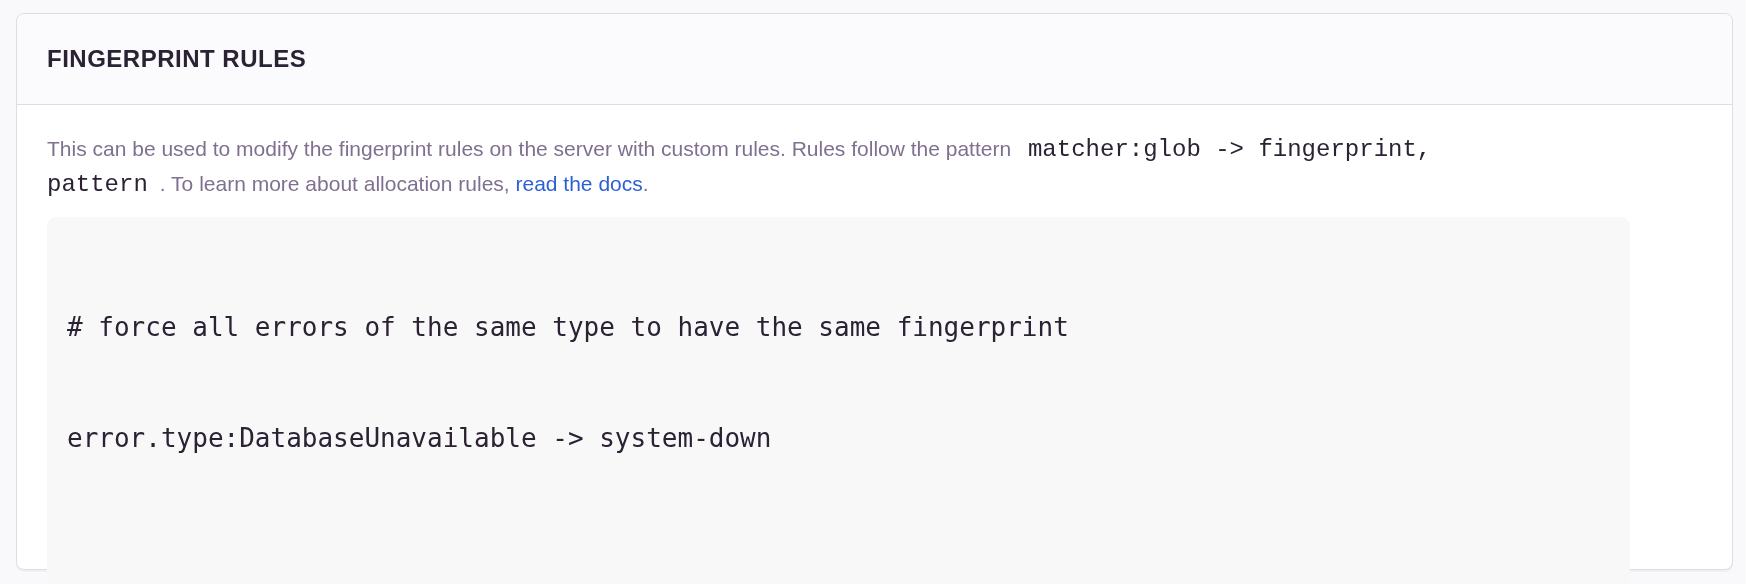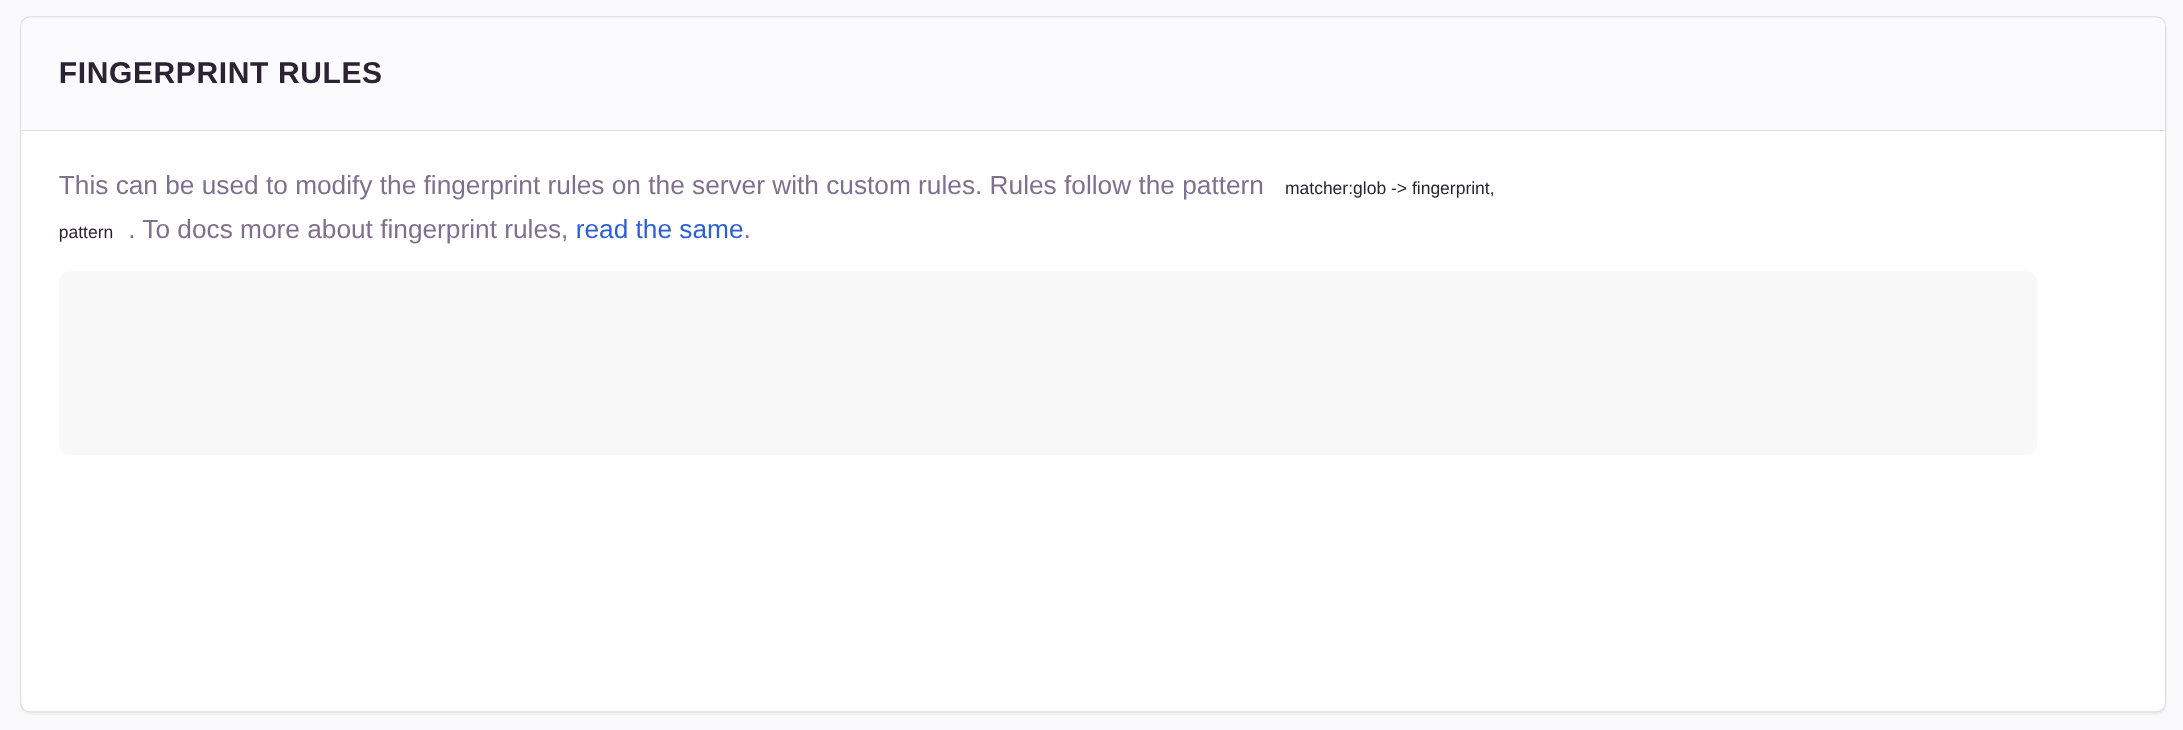--- a/index.html
+++ b/index.html
@@ -35,22 +35,22 @@
   }
   .panel-body {
     padding: 27px 30px 30px 30px;
   }
   .description {
     font-size: 21px;
     line-height: 34px;
     color: var(--body-text, #80708f);
   }
   .description code {
-    font-family: Liberation Sans, sans-serif;
-    font-size: 14px;
+    font-family: Liberation Mono, monospace;
+    font-size: 24px;
     color: var(--code-text, #2b2233);
   }
   .description code.code-a { padding-left: 11px; }
   .description code.code-b { padding-right: 12px; }
   .description a {
     color: var(--link, #2c5fd6);
     text-decoration: none;
   }
   .code-block {
     margin-top: 15px;
@@ -67,20 +67,22 @@
 </style>
 </head>
 <body>
 
 <section class="panel">
   <header class="panel-header">
     <h2 class="panel-title">FINGERPRINT RULES</h2>
   </header>
 
   <div class="panel-body">
-    <p class="description"><span>This can be used to modify the fingerprint rules on the server with custom rules. Rules follow the pattern </span><code class="code-a">matcher:glob -&gt; fingerprint,</code><br><code class="code-b">pattern</code><span>. To docs more about fingerprint rules, </span><a href="#">read the same</a><span>.</span></p>
+    <p class="description"><span>This can be used to modify the fingerprint rules on the server with custom rules. Rules follow the pattern </span><code class="code-a">matcher:glob -&gt; fingerprint,</code><br><code class="code-b">pattern</code><span>. To learn more about allocation rules, </span><a href="#">read the docs</a><span>.</span></p>
 
     <div class="code-block">
+      <div># force all errors of the same type to have the same fingerprint</div>
+      <div>error.type:DatabaseUnavailable -&gt; system-down</div>
       
     </div>
 
   </div>
 </section>
 
 </body></html>

